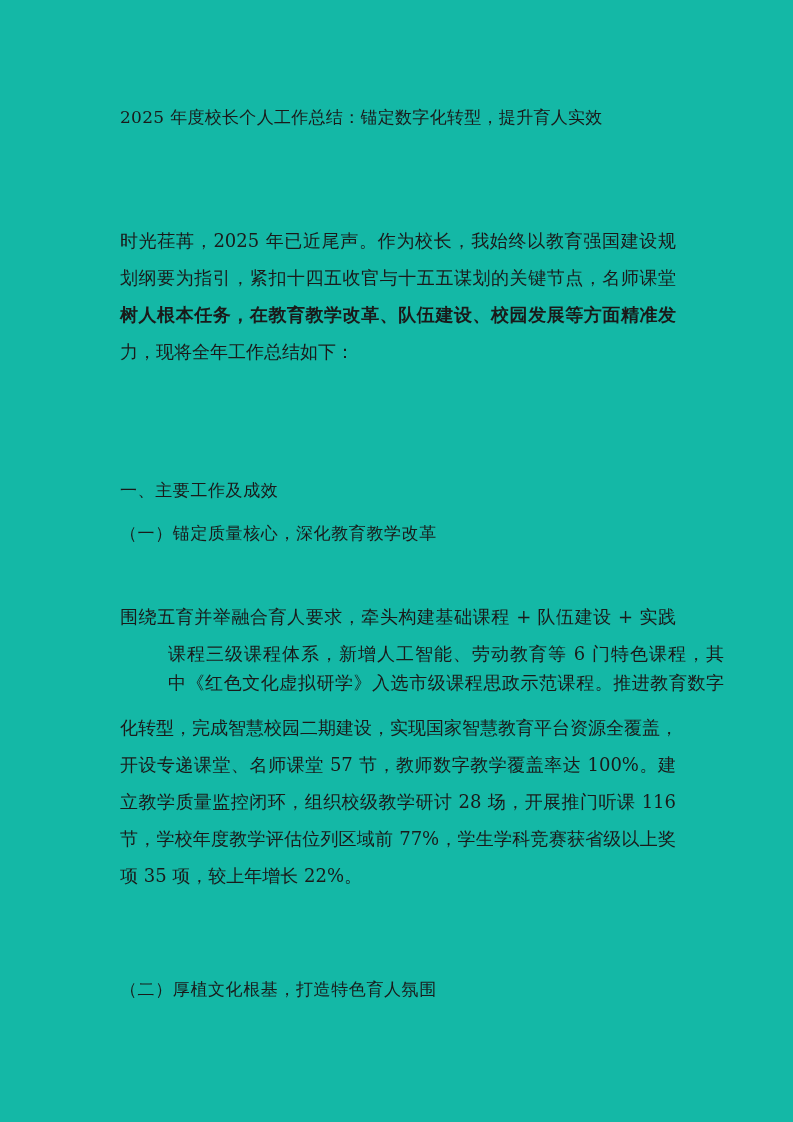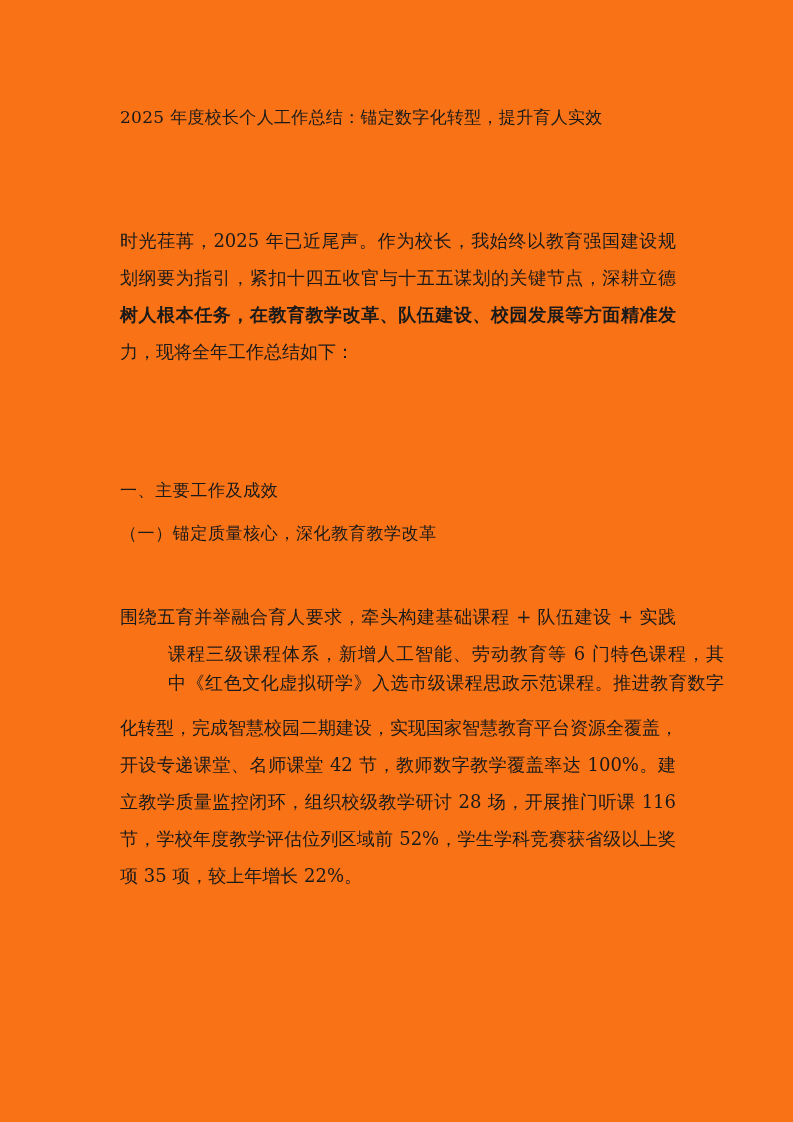--- a/index.html
+++ b/index.html
@@ -13,21 +13,21 @@
       position: relative;
       overflow: hidden;
       font-family: "DejaVu Serif", "Liberation Serif", serif;
       color: #1a1a1a;
     }
     .page {
       position: absolute;
       left: 0; top: 0;
       width: 793px;
       height: 1122px;
-      background: #f97316;
+      background: #14b8a6;
     }
     .title {
       position: absolute;
       left: 120px;
       top: 106px;
       font-size: 17px;
       line-height: 22px;
       white-space: nowrap;
       letter-spacing: 0.3px;
     }
@@ -63,34 +63,35 @@
   </style>
 </head>
 <body>
 
 <div class="page">
 
   <div class="title">2025 年度校长个人工作总结：锚定数字化转型，提升育人实效</div>
 
   <div>
     <div class="para-line" style="top:230px;">时光荏苒，2025  年已近尾声。作为校长，我始终以教育强国建设规</div>
-    <div class="para-line" style="top:267px;">划纲要为指引，紧扣十四五收官与十五五谋划的关键节点，深耕立德</div>
+    <div class="para-line" style="top:267px;">划纲要为指引，紧扣十四五收官与十五五谋划的关键节点，名师课堂</div>
     <div class="para-line" style="top:304px;font-weight:bold;">树人根本任务，在教育教学改革、队伍建设、校园发展等方面精准发</div>
     <div class="para-line last" style="top:341px;">力，现将全年工作总结如下：</div>
   </div>
 
   <div class="heading" style="top:447px;margin-top:32px;">一、主要工作及成效</div>
 
   <div class="subheading" style="top:523px;font-family:Liberation Serif, serif;">（一）锚定质量核心，深化教育教学改革</div>
 
   <div>
     <div class="para-line" style="top:606px;">围绕五育并举融合育人要求，牵头构建基础课程 + 队伍建设 + 实践</div>
     <div class="para-line" style="top:643px;margin-left:48px;">课程三级课程体系，新增人工智能、劳动教育等  6  门特色课程，其</div>
     <div class="para-line" style="top:672px;margin-left:48px;">中《红色文化虚拟研学》入选市级课程思政示范课程。推进教育数字</div>
     <div class="para-line" style="top:717px;">化转型，完成智慧校园二期建设，实现国家智慧教育平台资源全覆盖，</div>
-    <div class="para-line" style="top:754px;">开设专递课堂、名师课堂  42  节，教师数字教学覆盖率达  100%。建</div>
+    <div class="para-line" style="top:754px;">开设专递课堂、名师课堂  57  节，教师数字教学覆盖率达  100%。建</div>
     <div class="para-line" style="top:791px;">立教学质量监控闭环，组织校级教学研讨  28  场，开展推门听课  116</div>
-    <div class="para-line" style="top:828px;">节，学校年度教学评估位列区域前  52%，学生学科竞赛获省级以上奖</div>
+    <div class="para-line" style="top:828px;">节，学校年度教学评估位列区域前  77%，学生学科竞赛获省级以上奖</div>
     <div class="para-line last" style="top:865px;">项  35  项，较上年增长  22%。</div>
   </div>
 
+  <div class="subheading" style="top:978px;">（二）厚植文化根基，打造特色育人氛围</div>
 
 </div>
 
 </body></html>

